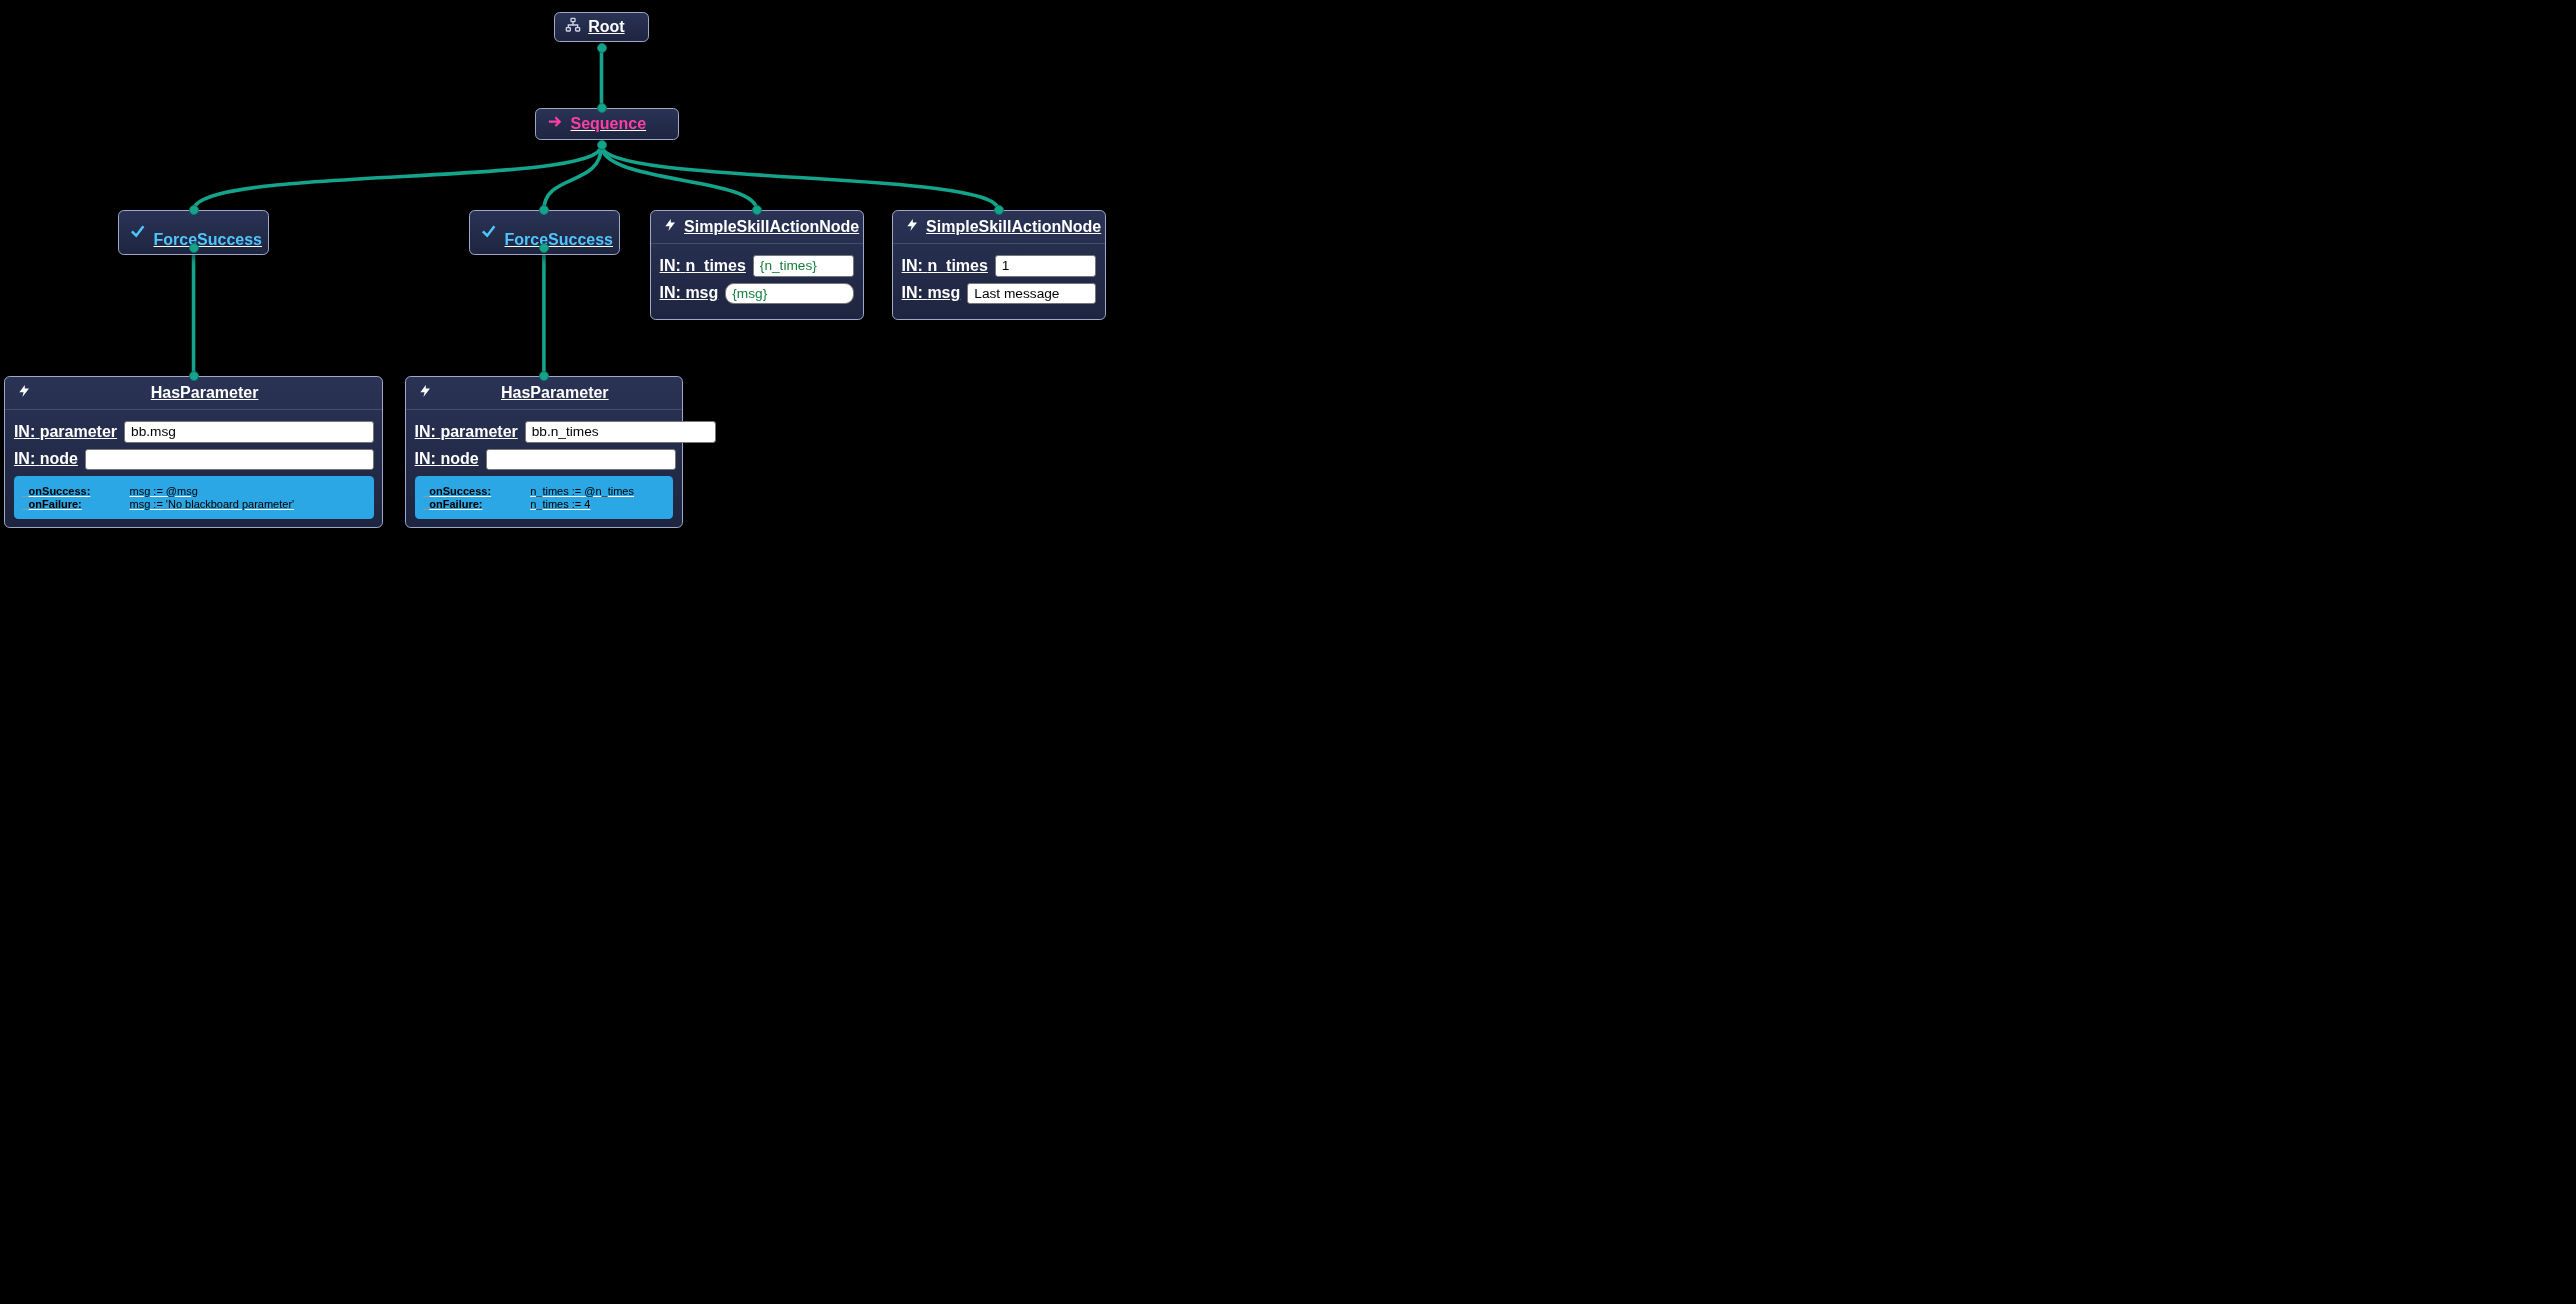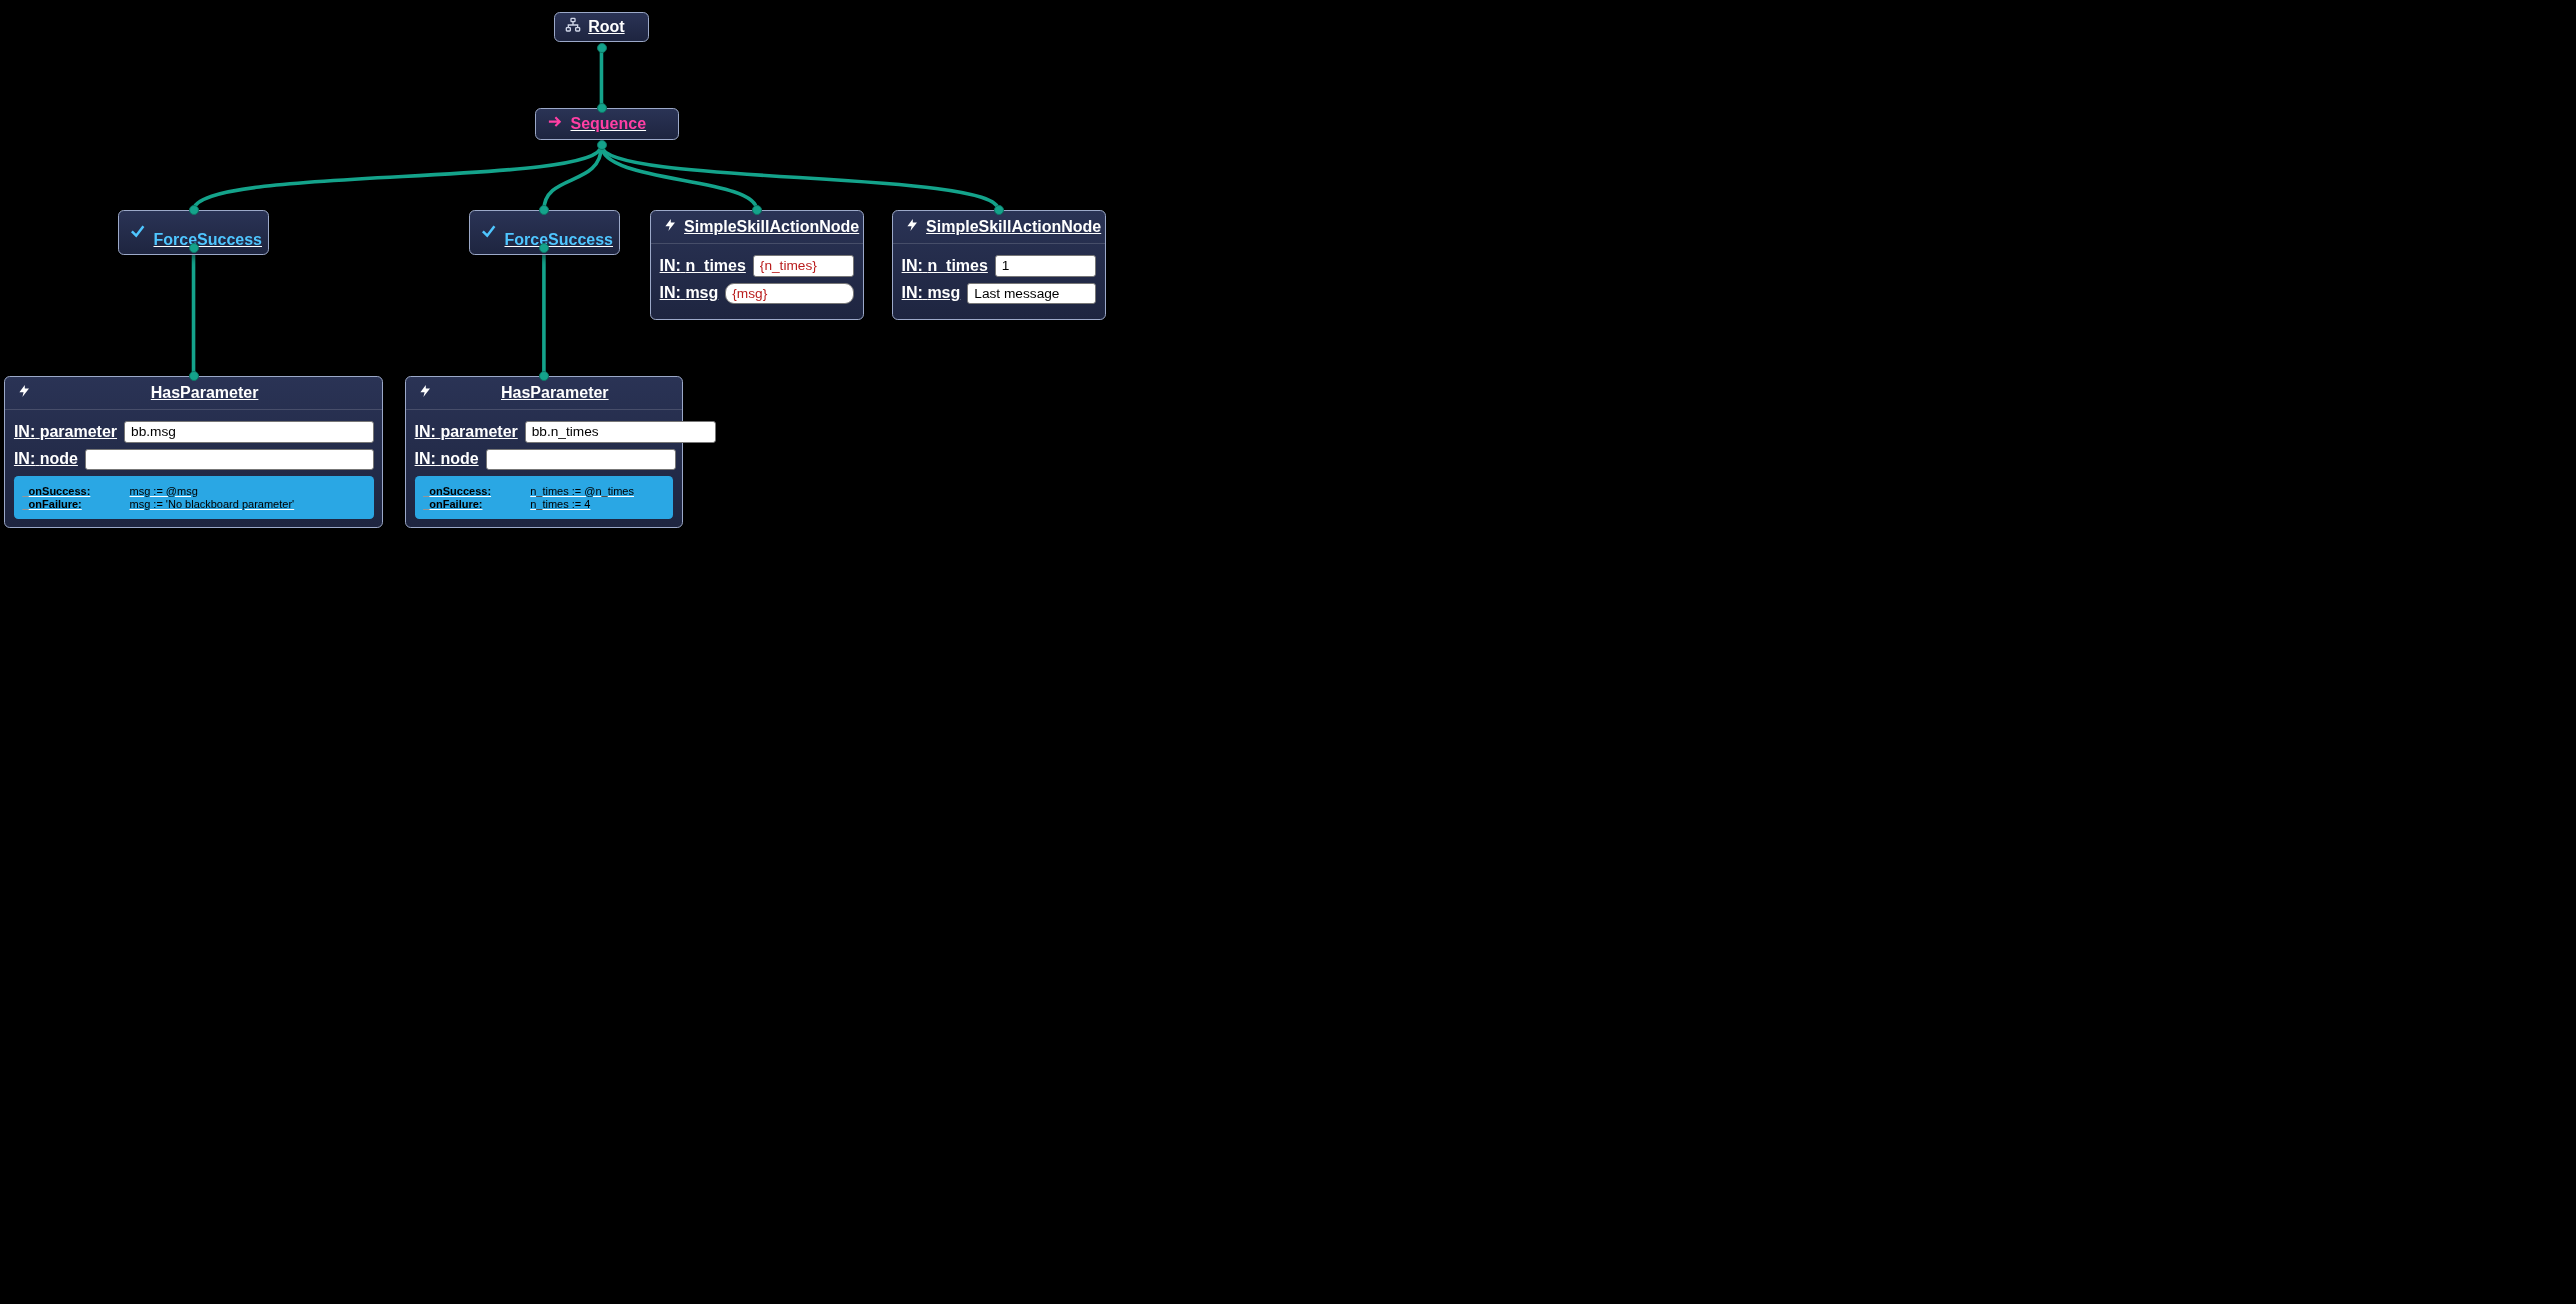--- a/index.html
+++ b/index.html
@@ -56,21 +56,21 @@
     background: #fff;
     color: #000;
     border: 0.7px solid #777;
     border-radius: 2.9px;
     padding: 2.9px 5.8px;
     font-size: 13.7px;
     flex: 1;
     height: 21.6px;
     line-height: 16px;
   }
-  .port-input.var { color: #b91c1c; font-weight: 500; }
+  .port-input.var { color: #15803d; font-weight: 500; }
   .callbacks {
     background: #2aa7e4;
     border-radius: 4.3px;
     padding: 7.2px 8.6px;
     margin-top: 5.8px;
     color: #000;
   }
   .cb-row {
     display: flex;
     gap: 10px;

